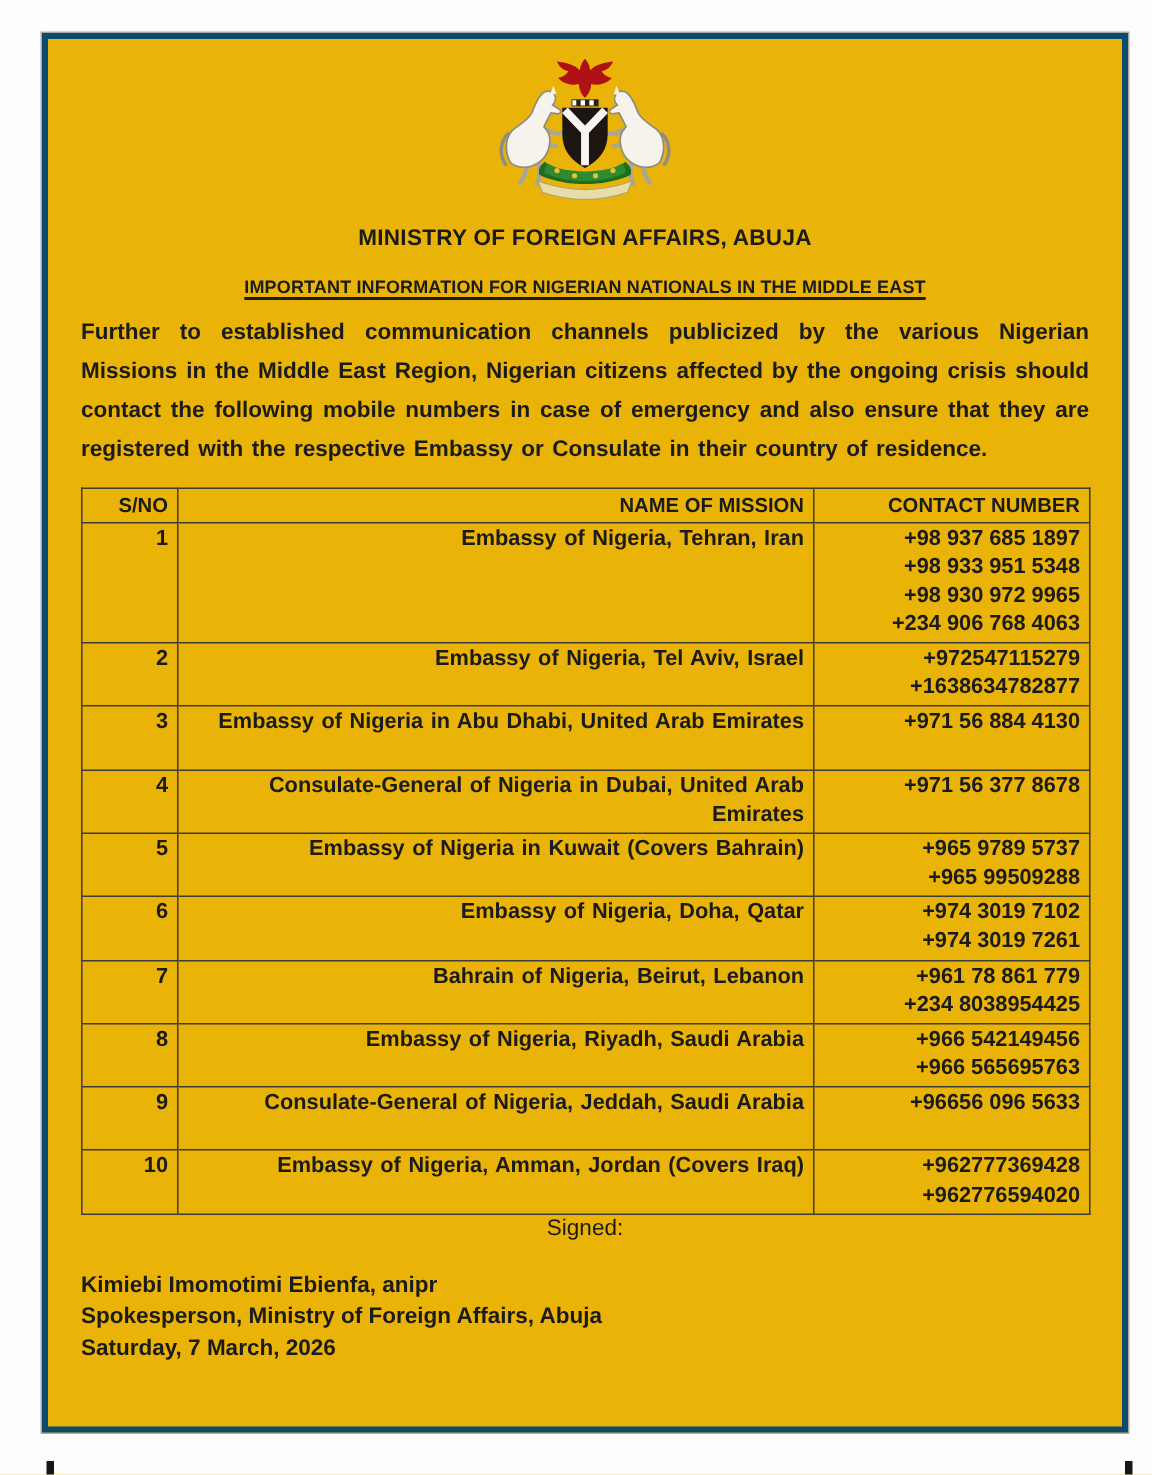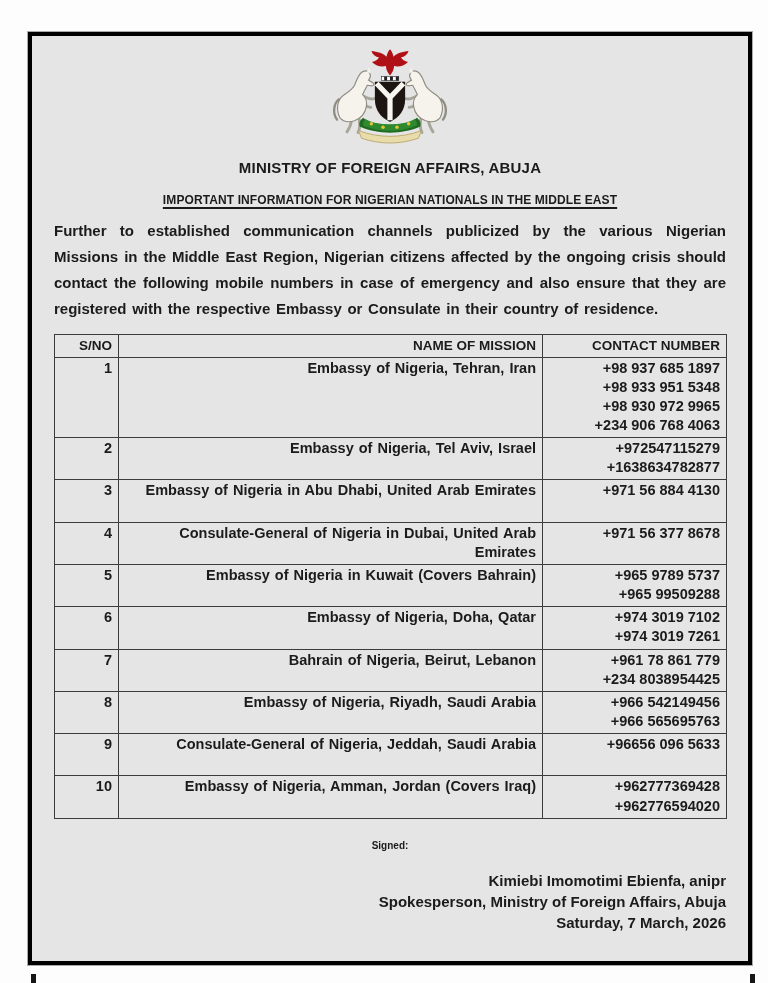--- a/index.html
+++ b/index.html
@@ -8,26 +8,26 @@
     width: 768px;
     height: 983px;
     background: #fdfdfd;
     overflow: hidden;
     font-family: "Liberation Sans", sans-serif;
     color: #1b1b1b;
   }
   .doc {
     position: absolute;
     left: 28px;
-    top: 32px;
+    top: 22px;
     width: 724px;
     height: 933px;
     box-sizing: border-box;
-    background: #e5e5e5;
-    border: 4px solid #000000;
+    background: #eab308;
+    border: 4px solid #0c4a6e;
     box-shadow: 0 0 0 1px #a9a9a9;
     padding: 10px 22px 0 22px;
     overflow: hidden;
   }
   .emblem-wrap {
     text-align: center;
     margin: 2px 0 4px 0;
   }
   .emblem-wrap svg {
     width: 128px;
@@ -77,26 +77,25 @@
     text-align: right;
   }
   table.missions th {
     font-size: 13.5px;
     padding-top: 2px;
     padding-bottom: 2px;
   }
   td.mission-cell { text-align: justify; word-spacing: 1px; margin-top: 18px; }
   .signed-label {
     text-align: center;
-    font-size: 10px;
-    font-weight: 700;
-    margin-top: 21px;
+    font-size: 15px;
+    font-weight: 400;
   }
   .sign-block {
-    text-align: right;
+    text-align: left;
     font-size: 15px;
     font-weight: 700;
     line-height: 1.42;
     margin-top: 19px;
   }
   .next-page-stub {
     position: absolute;
     left: 31px;
     top: 974px;
     width: 714px;

